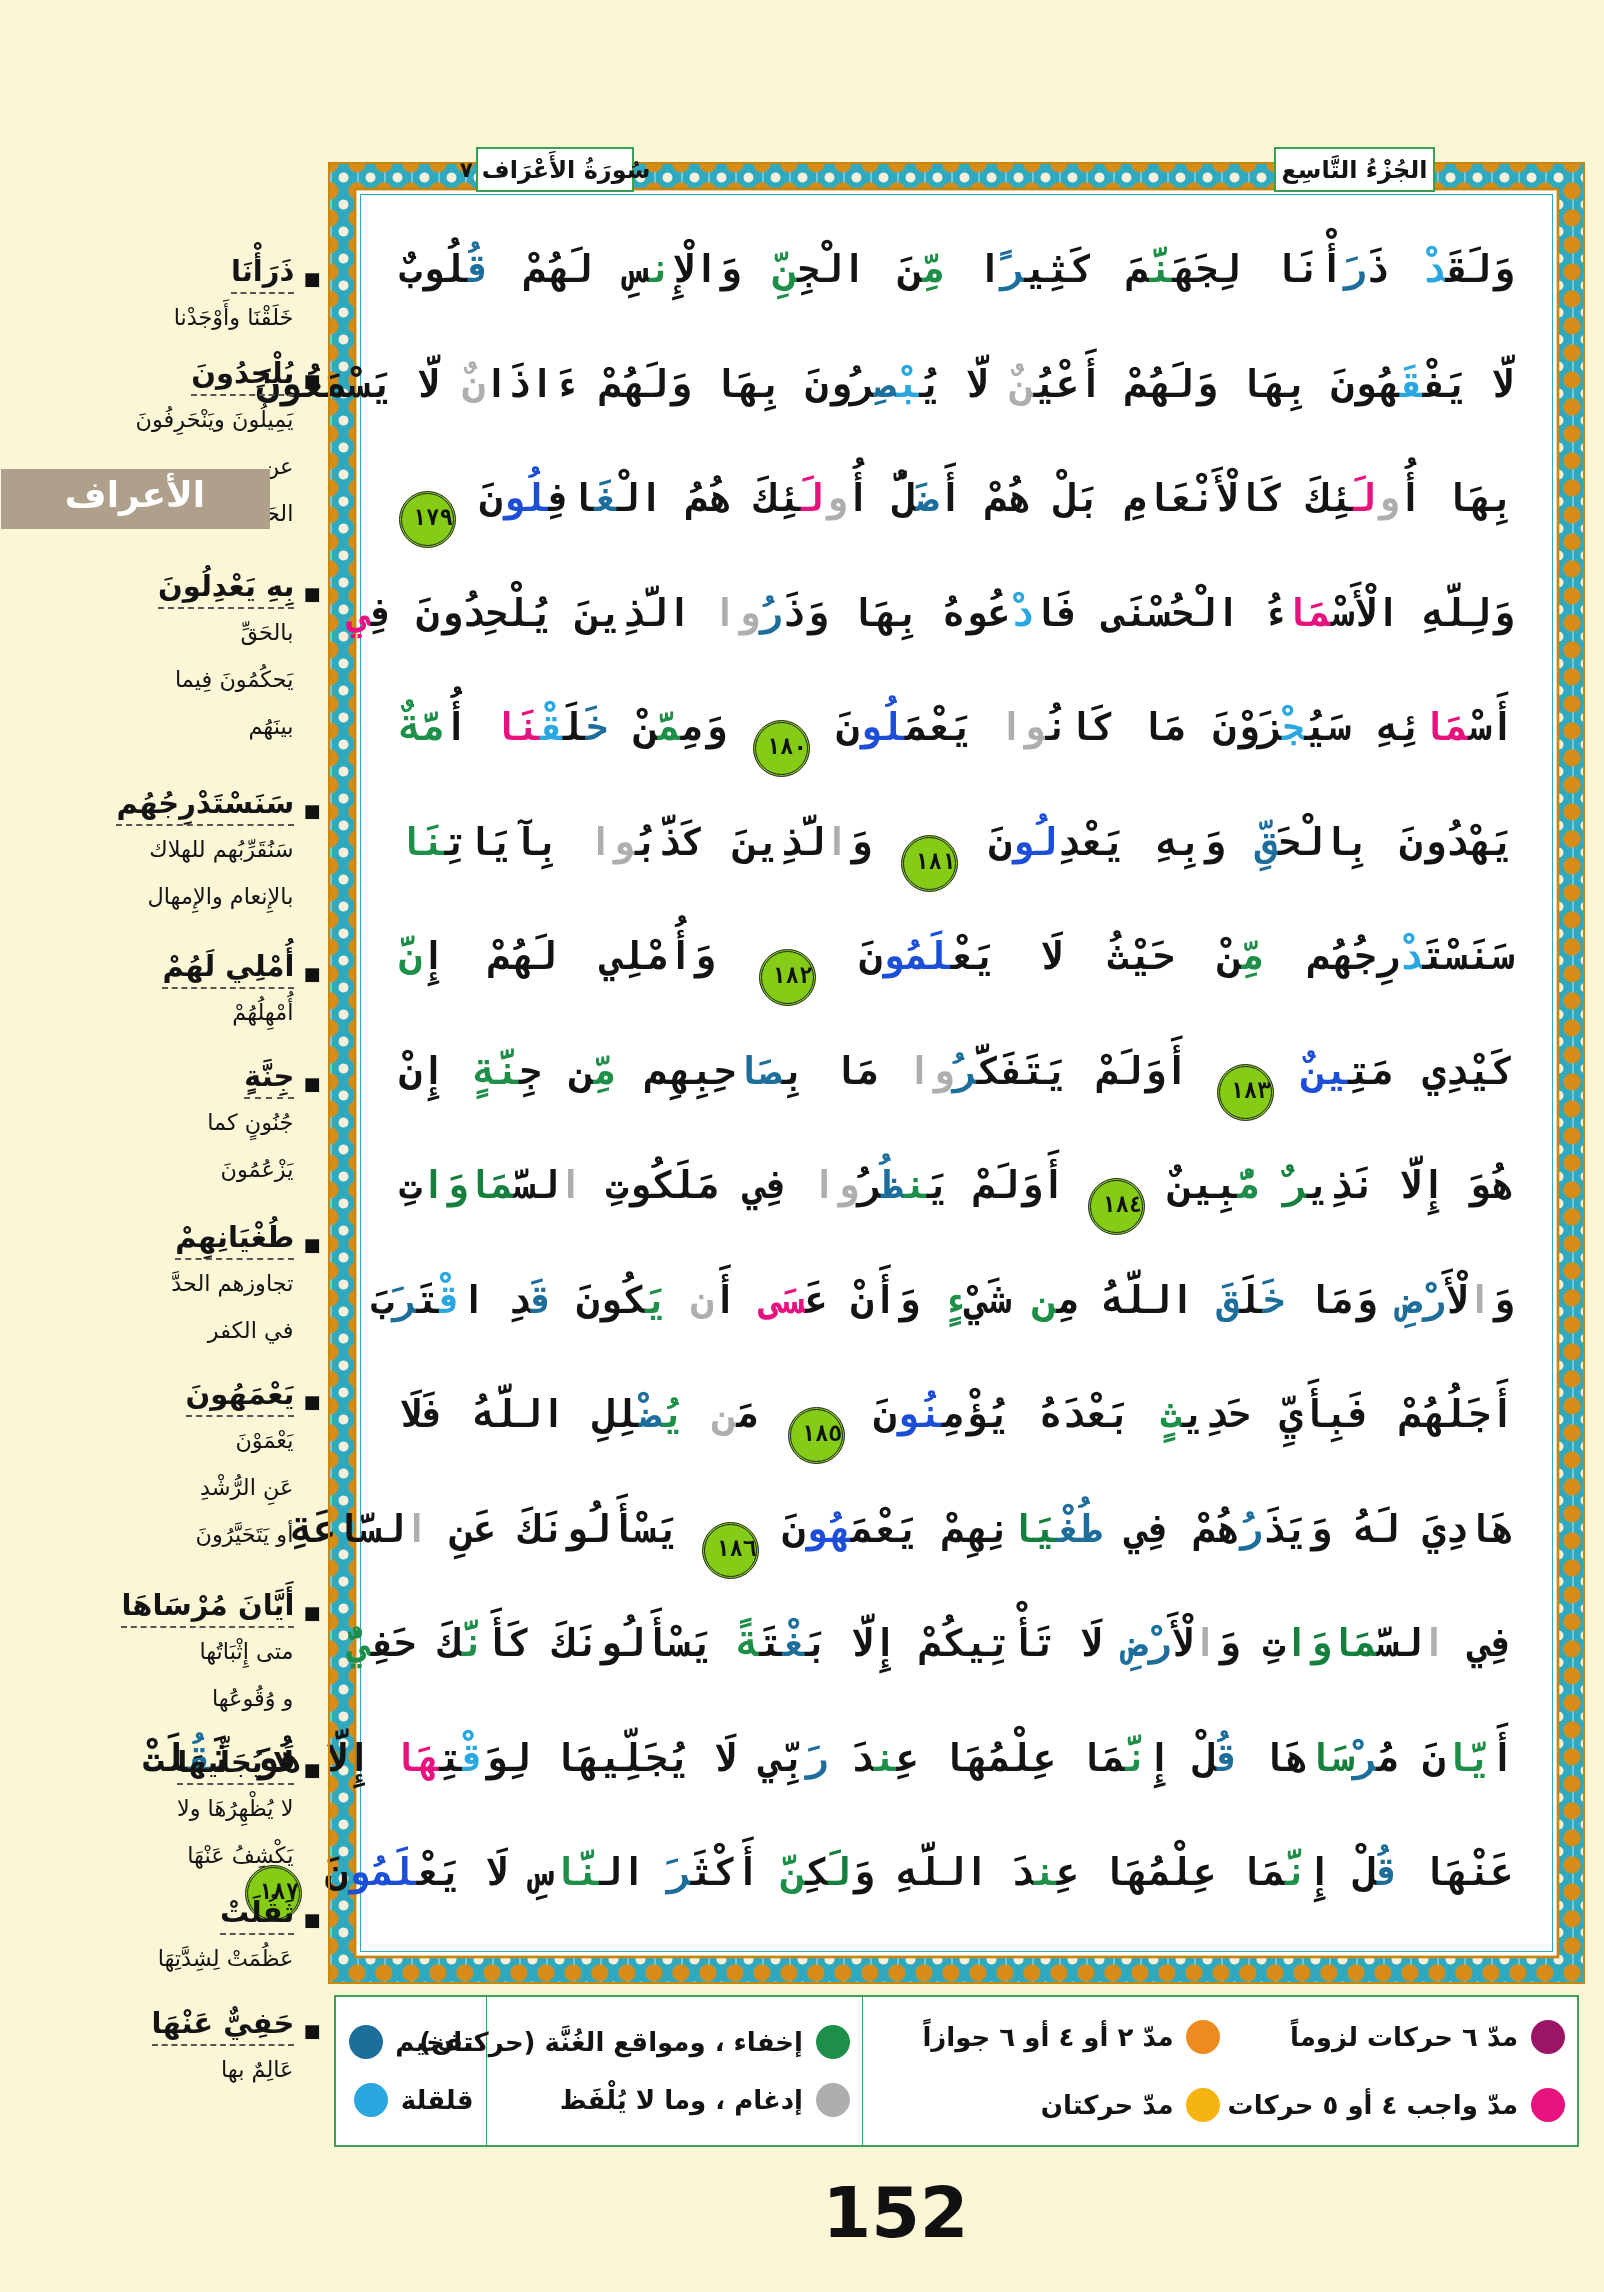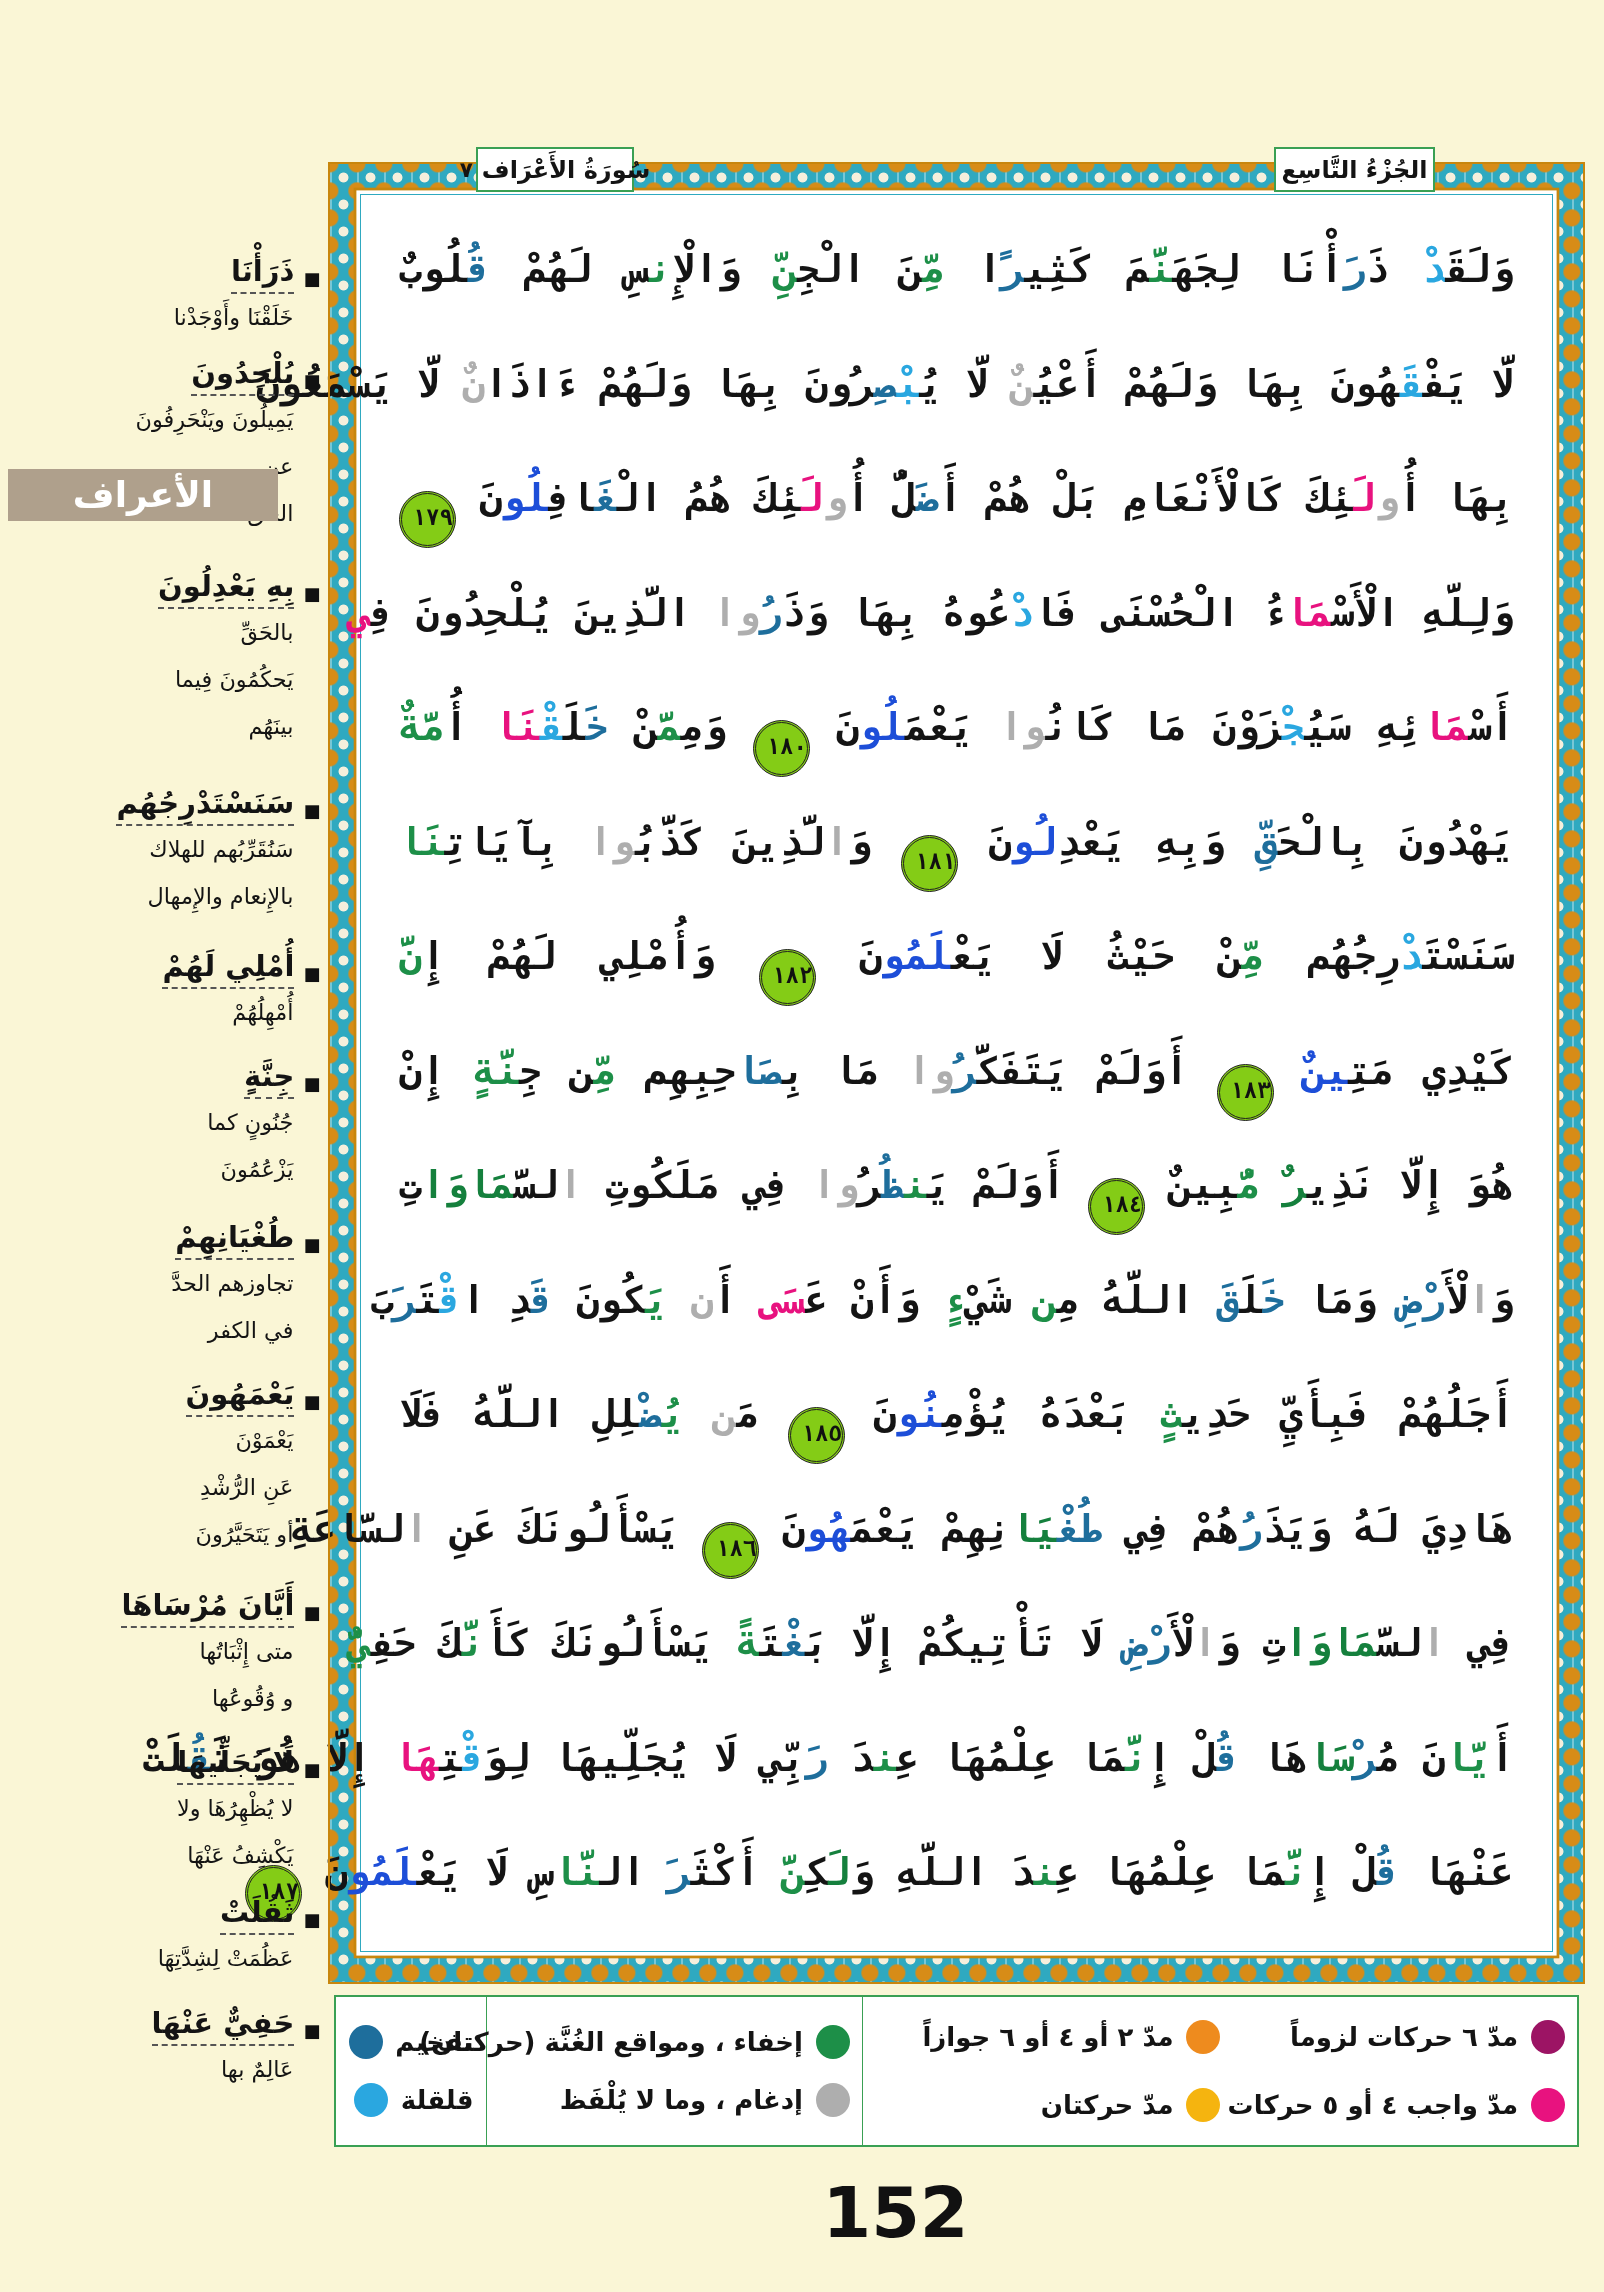--- a/index.html
+++ b/index.html
@@ -62,21 +62,21 @@
   }
   .gloss .headrow{display:flex;flex-direction:row;align-items:center;gap:9px;justify-content:flex-start;}
   .gloss .bullet{font-size:18px;line-height:18px;color:#111;}
   .gloss .head{
     font-size:29px;font-weight:bold;white-space:nowrap;
     border-bottom:2.7px dashed #555;padding-bottom:3.6px;margin-bottom:10.7px;
   }
   .gloss .def{font-size:22.4px;line-height:27px;margin:0 27px 19.7px 0;white-space:nowrap;}
   
   .side-tab{
-    position:absolute;left:8px;top:469px;width:270px;height:52px;background:#afa08c;
+    position:absolute;left:0;top:469px;width:270px;height:60px;background:#afa08c;
     color:#ffffff;font-size:36px;font-weight:bold;line-height:52px;
     text-align:center;z-index:5;
   }
   
   .legend{
     position:absolute;left:334px;top:1995px;width:1245px;height:152px;
     background:#ffffff;border:2.7px solid #3aa054;box-sizing:border-box;
     display:flex;flex-direction:row;direction:rtl;z-index:4;
   }
   .leg-sec{box-sizing:border-box;border-left:1.8px solid #3aa054;

